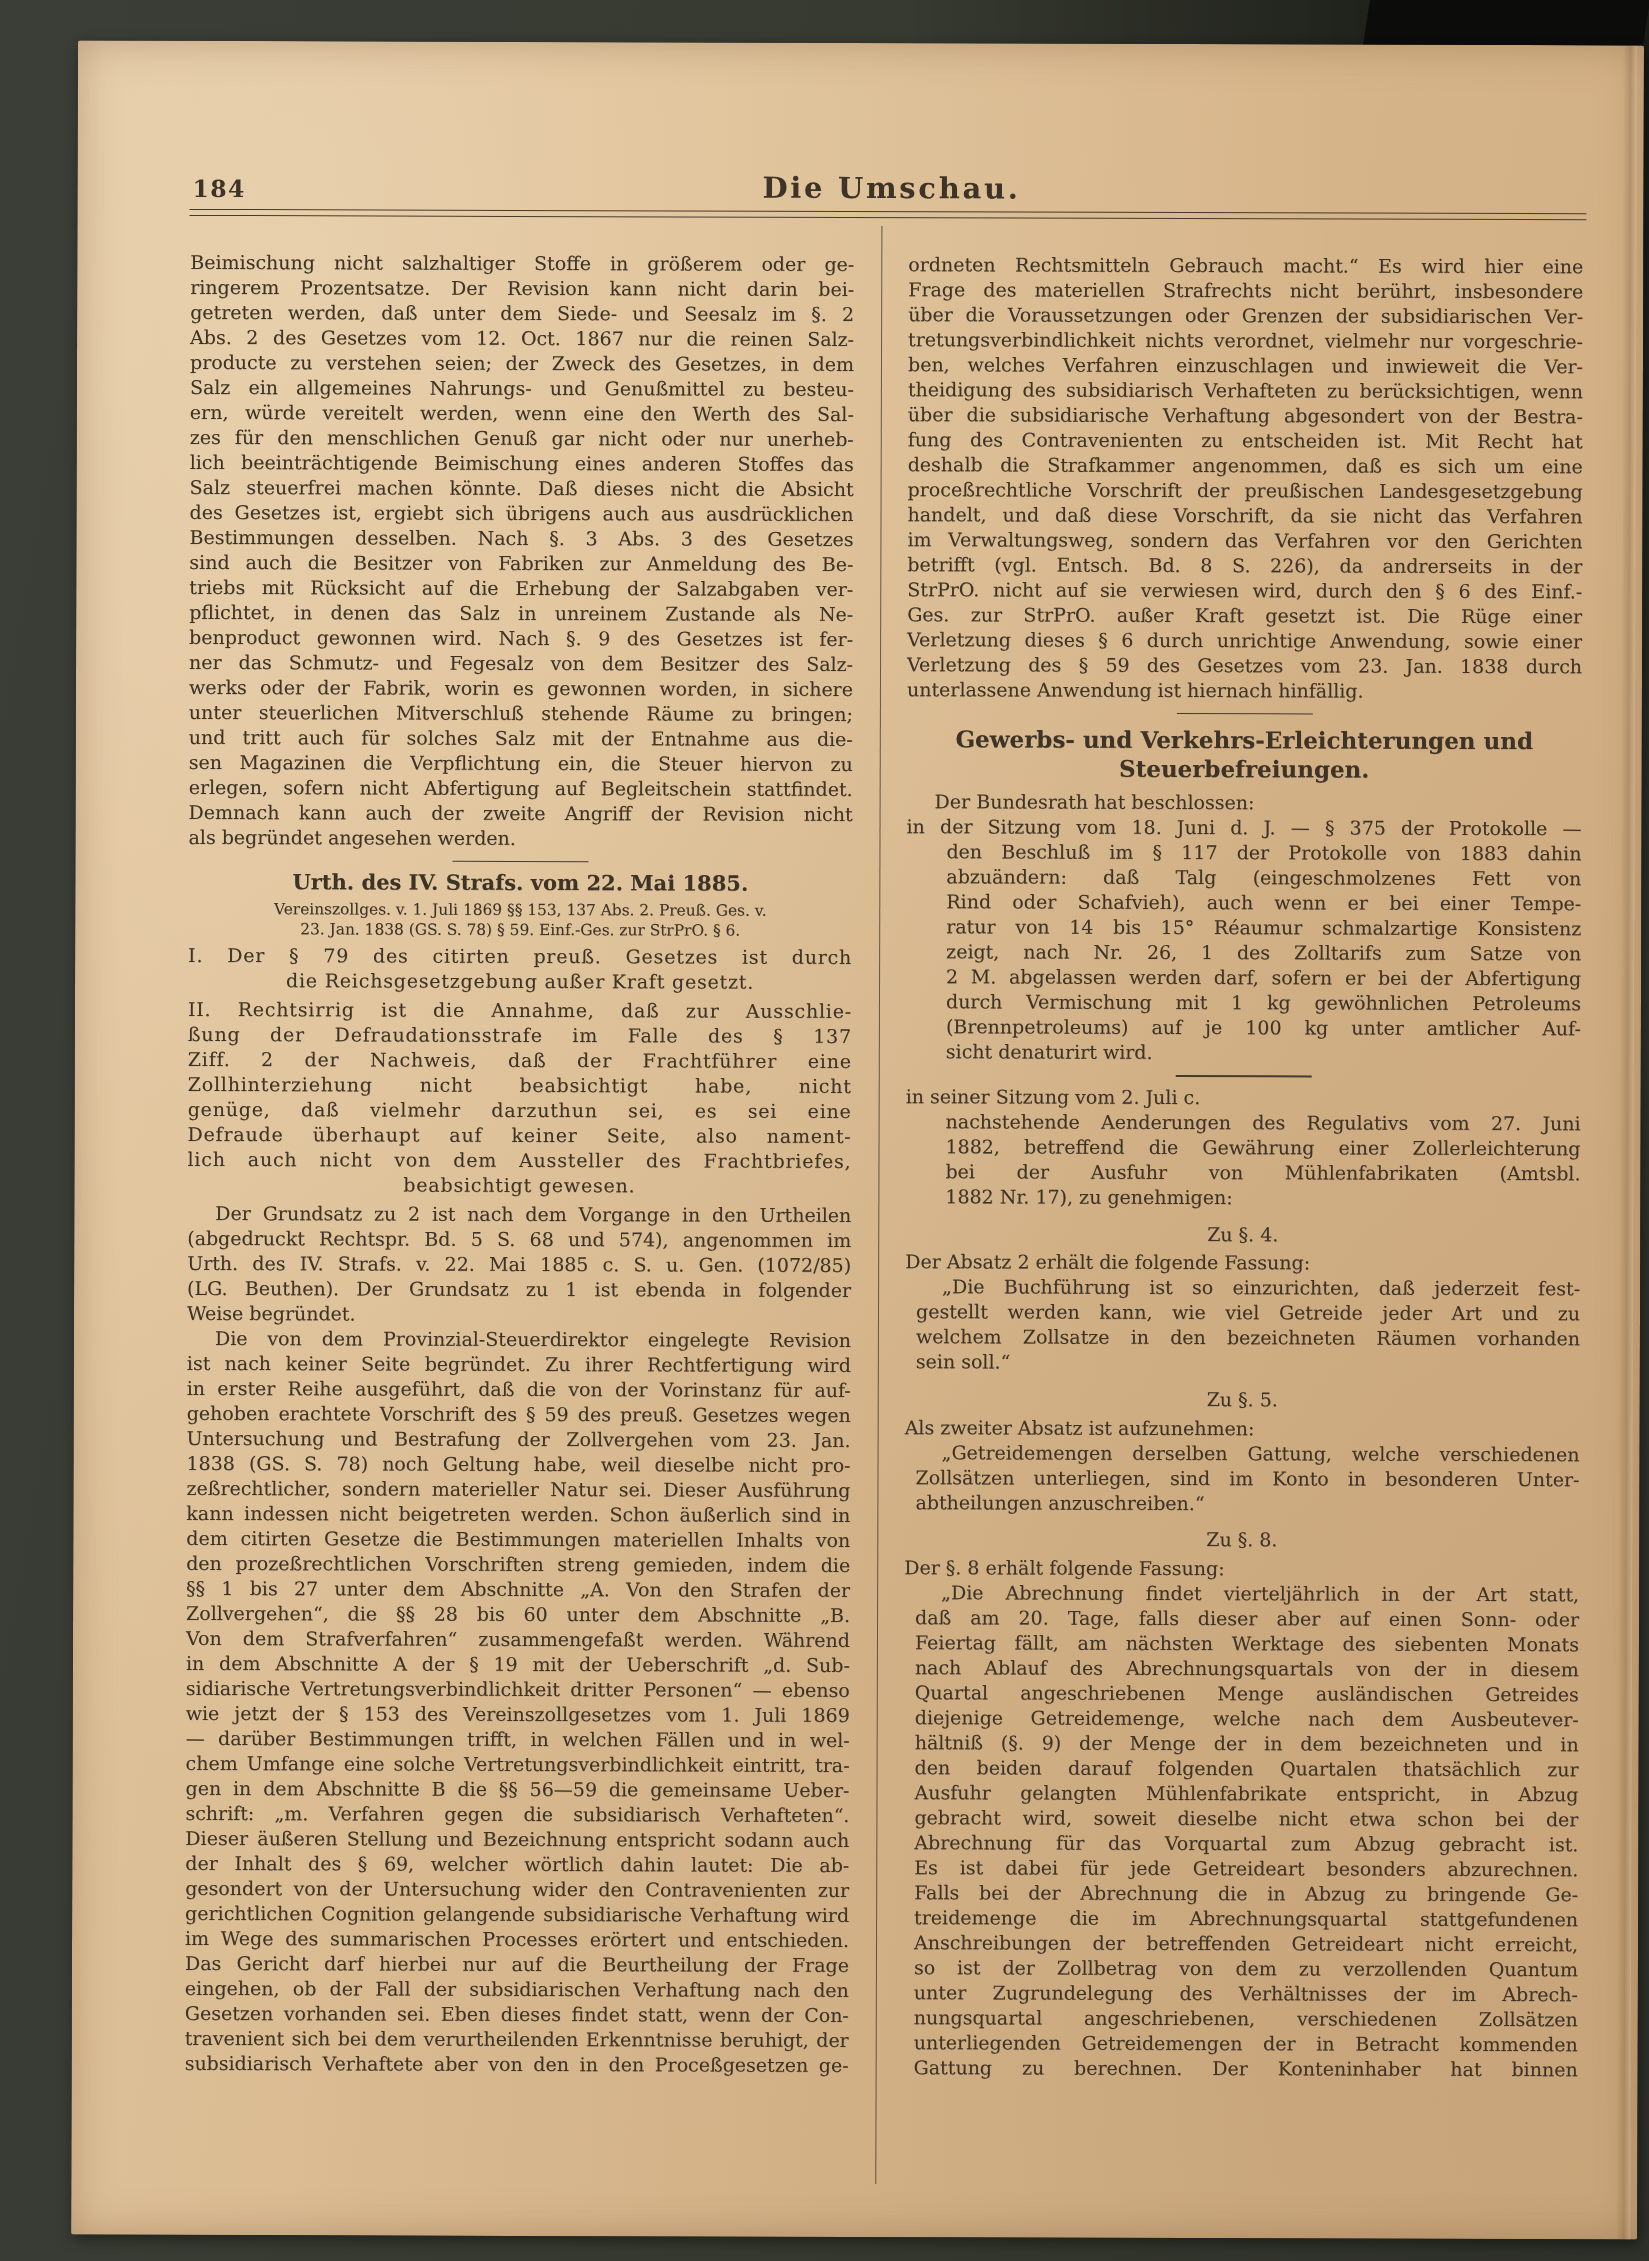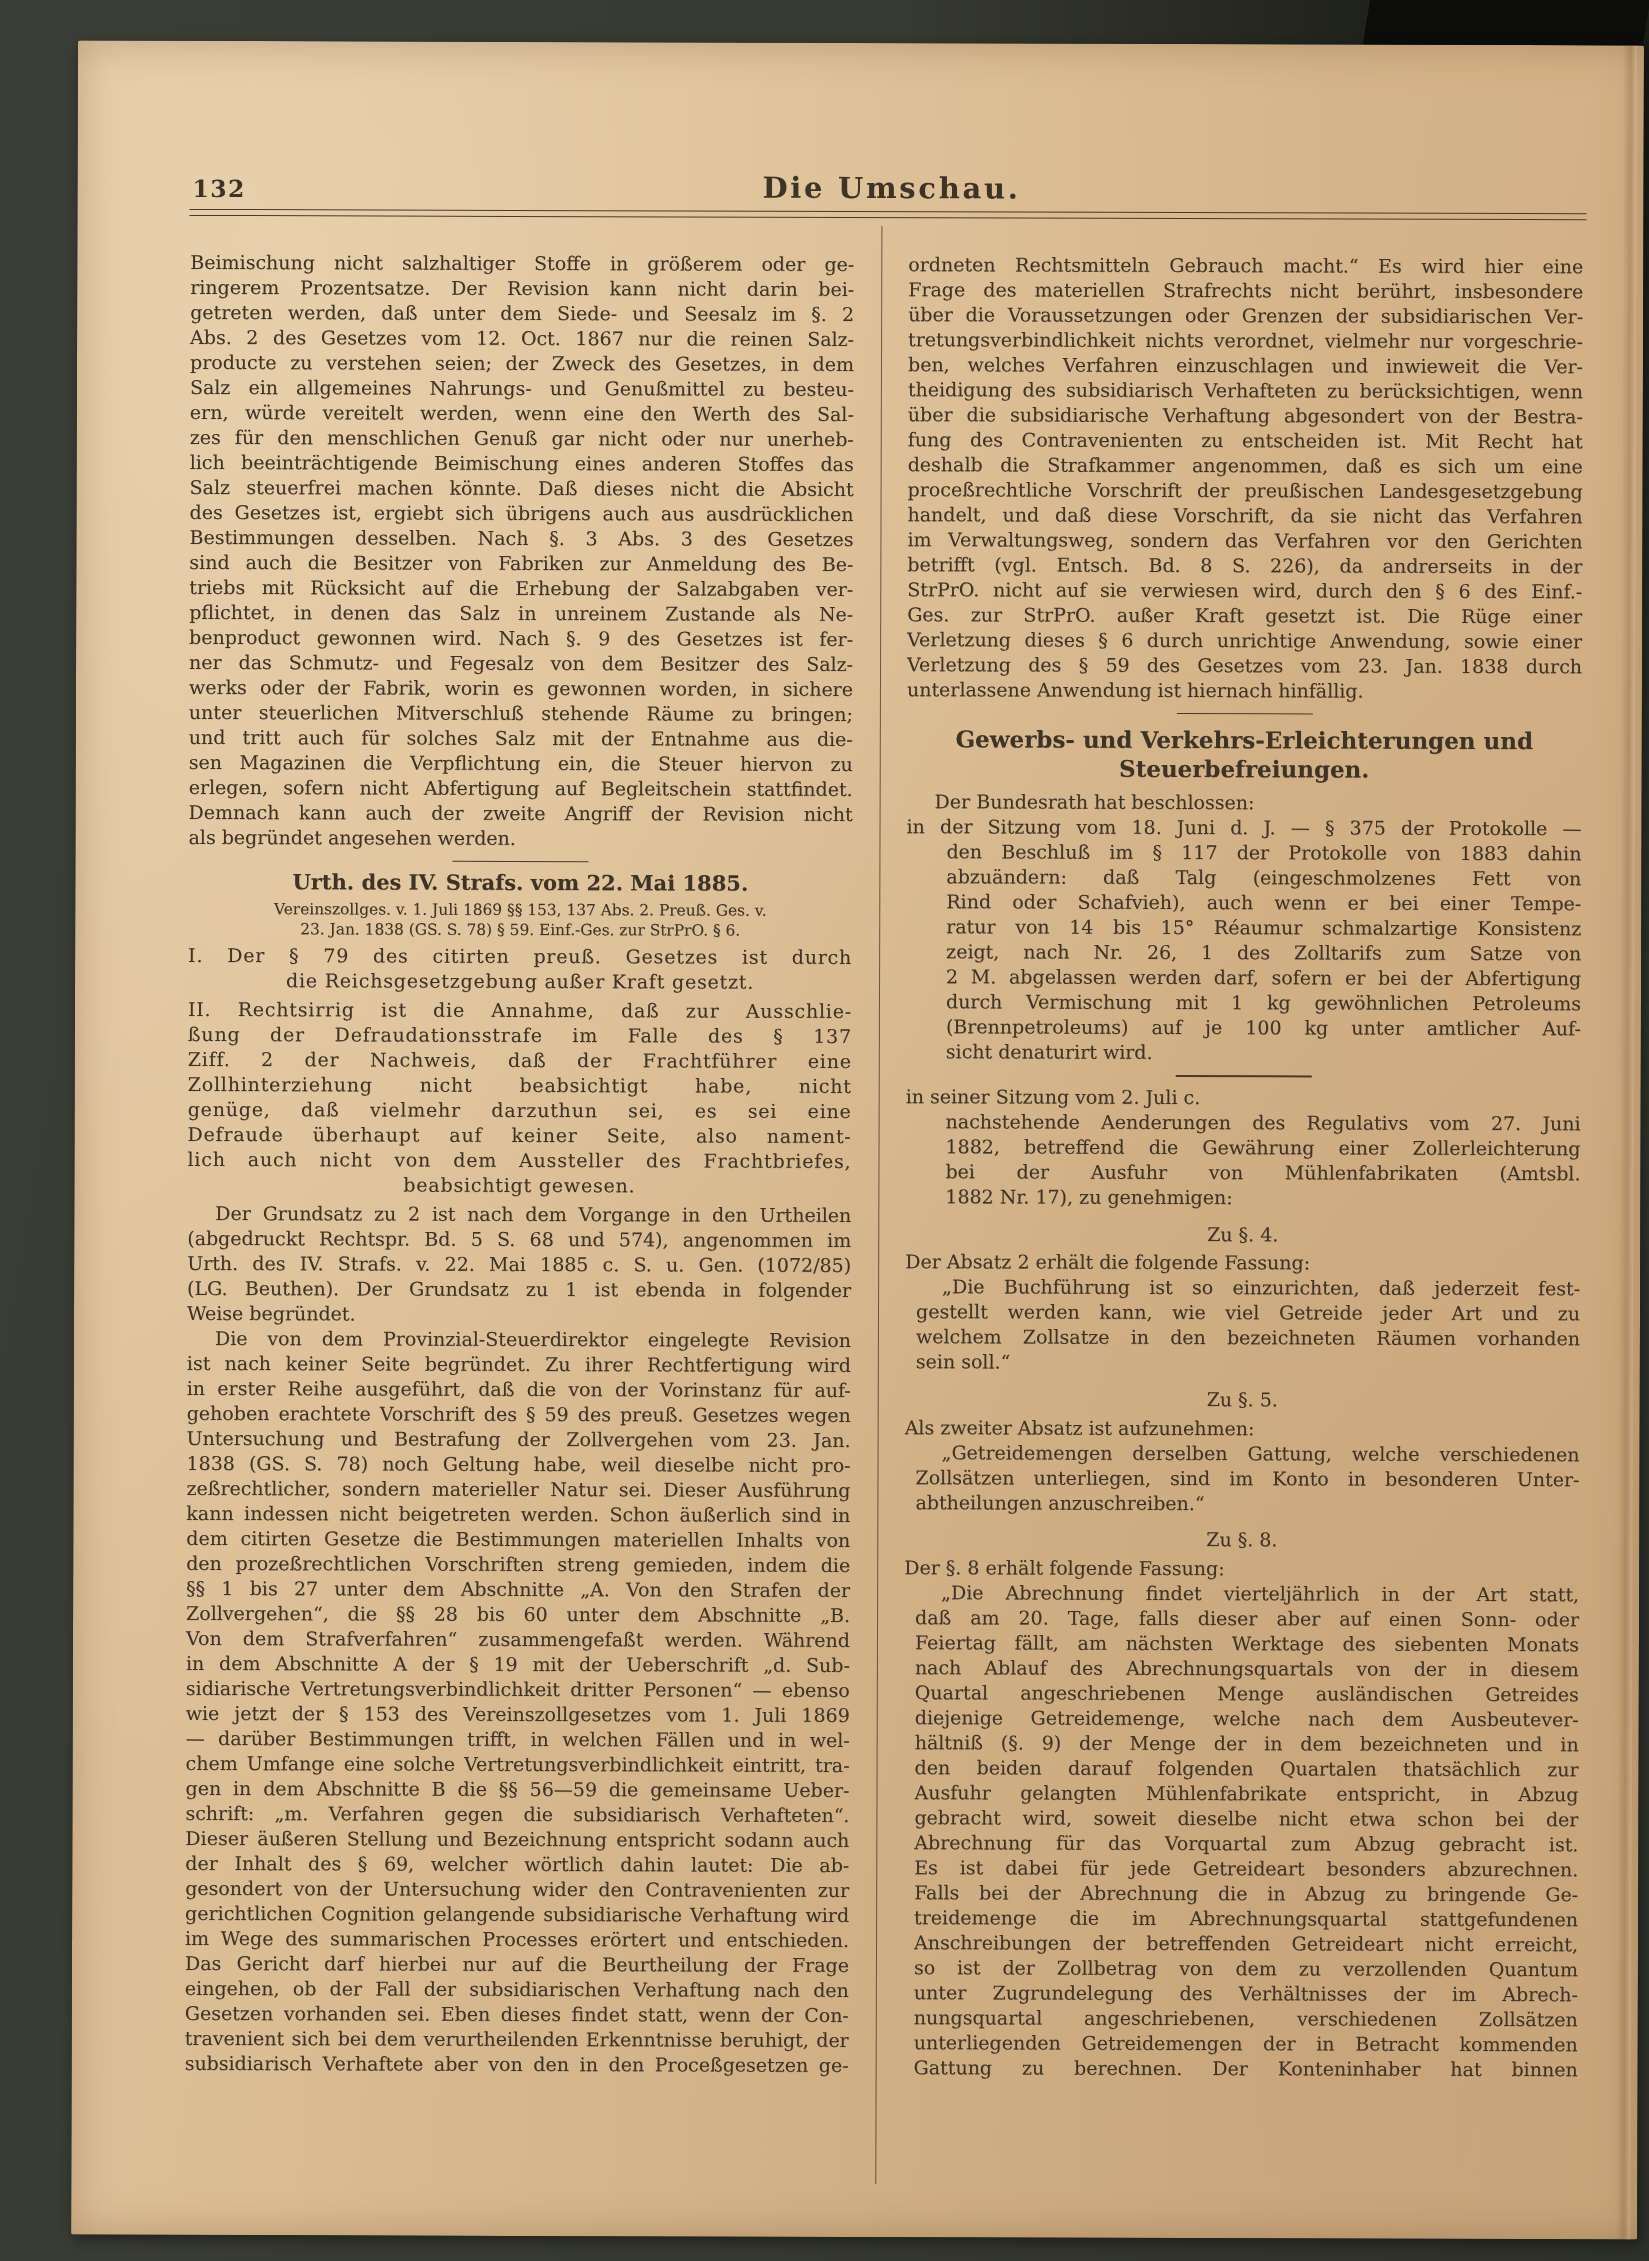--- a/index.html
+++ b/index.html
@@ -65,21 +65,21 @@
   .blk-item{margin:3.6px 0;}
   .blk-rule{margin:10px 0 8.1px;}
   .blk-rule .bar{width:136px;height:1.4px;background:#463a2c;margin:0 auto;}
 </style>
 </head>
 <body>
 
 <div class="dark-corner"></div>
 
 <div class="paper">
-  <div class="pagenum">132</div>
+  <div class="pagenum">184</div>
   <div class="journal-title">Die Umschau.</div>
   <div class="header-rule"></div>
   <div class="col-divider"></div>
   <div class="col col-left" id="col-left">
       <div class="blk-para">
         <div class="ln">Beimischung nicht salzhaltiger Stoffe in größerem oder ge-</div>
         <div class="ln">ringerem Prozentsatze.  Der Revision kann nicht darin bei-</div>
         <div class="ln">getreten werden, daß unter dem Siede- und Seesalz im §. 2</div>
         <div class="ln">Abs. 2 des Gesetzes vom 12. Oct. 1867 nur die reinen Salz-</div>
         <div class="ln">producte zu verstehen seien; der Zweck des Gesetzes, in dem</div>

